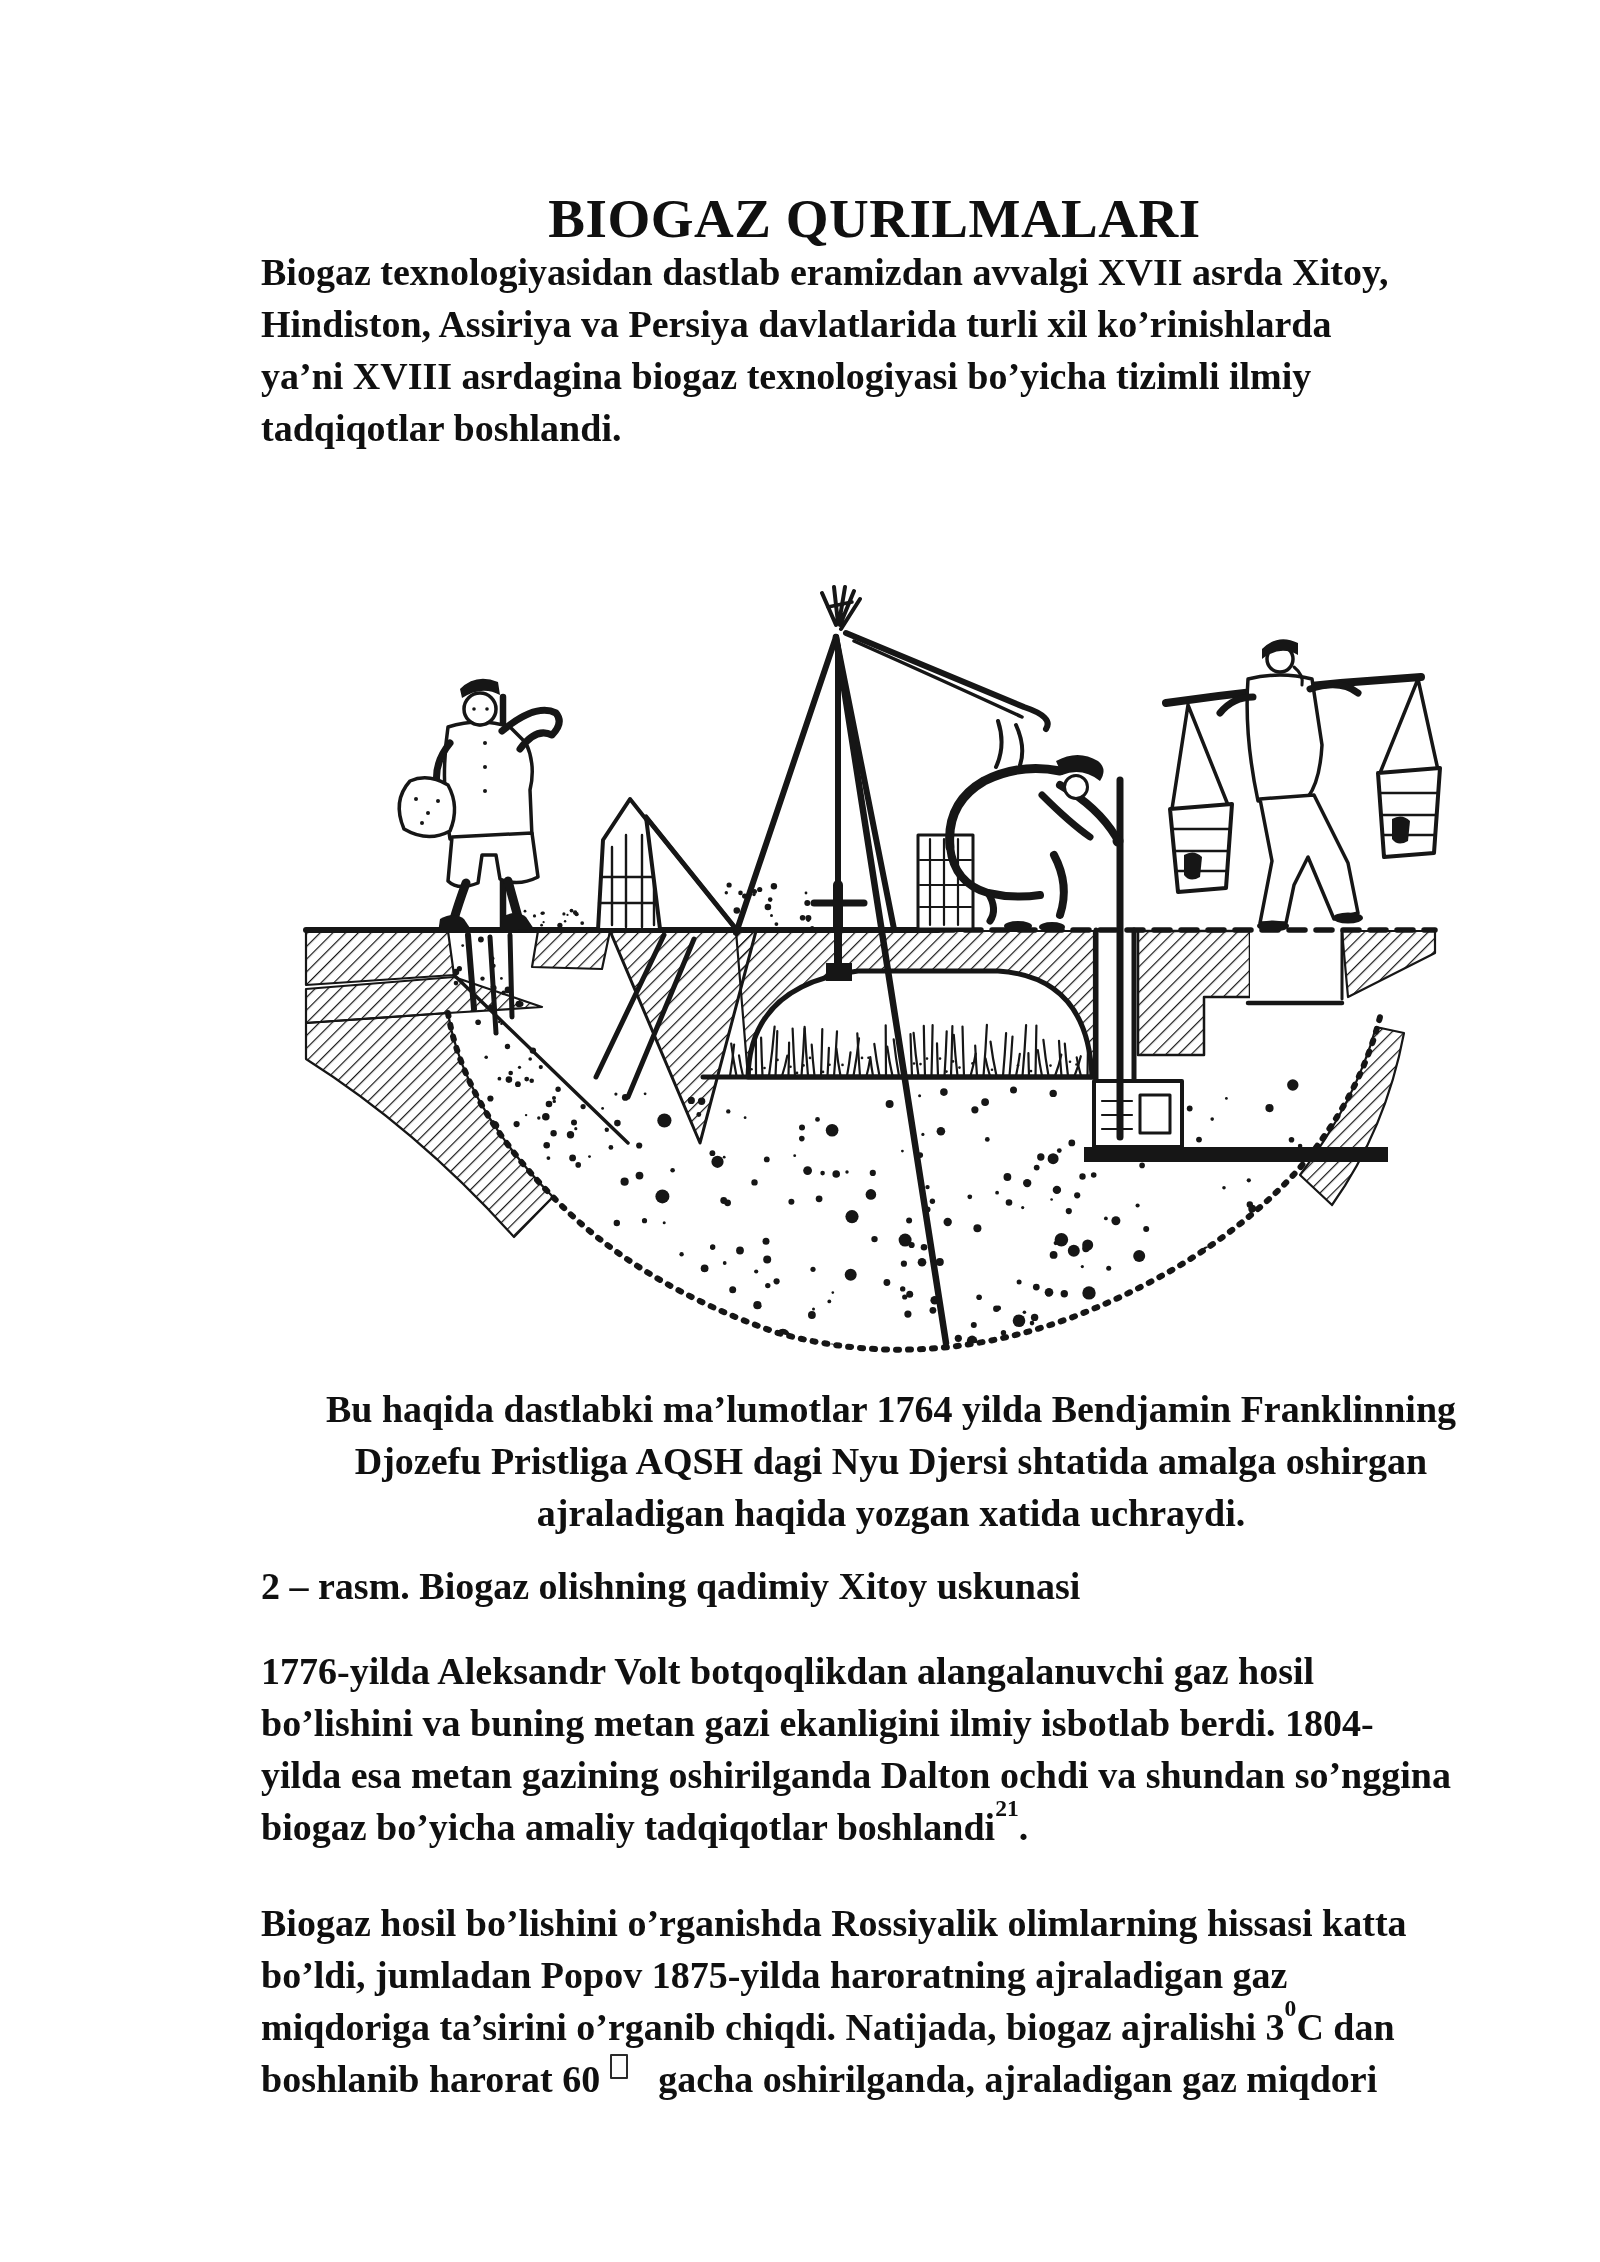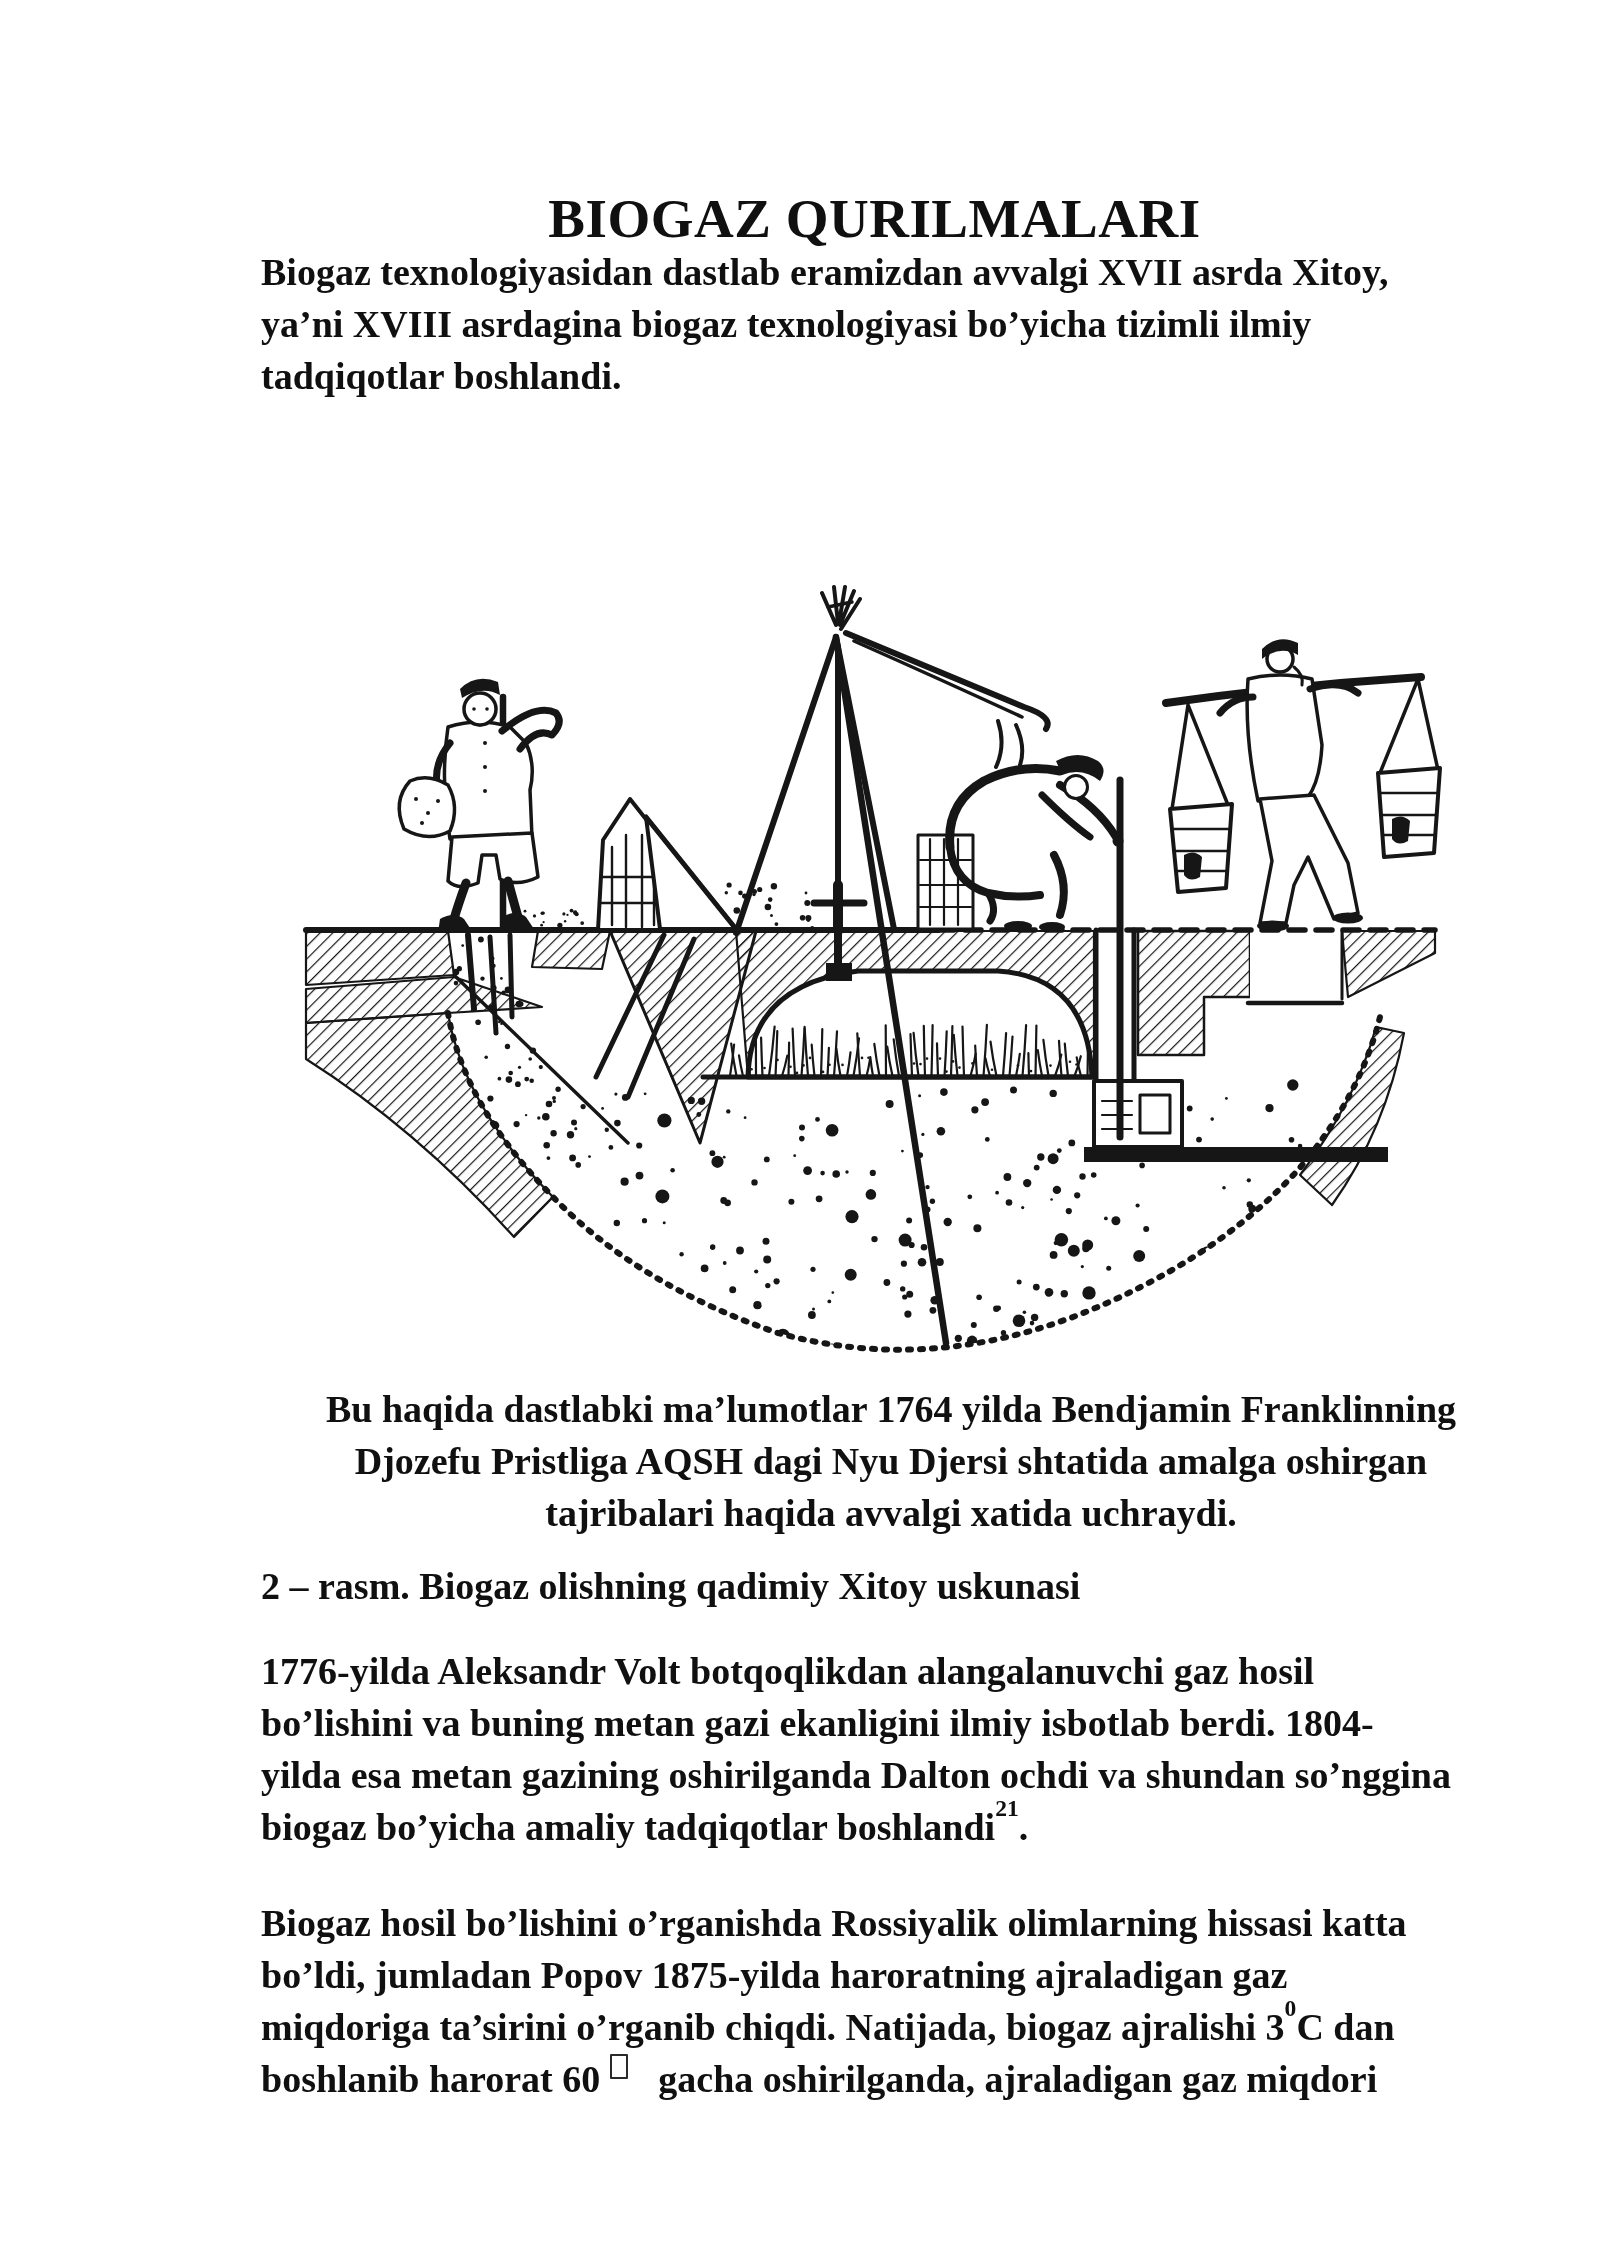--- a/index.html
+++ b/index.html
@@ -35,20 +35,21 @@
 </style>
 </head>
 <body>
 
 <div class="page">
 
   <h1 class="title">BIOGAZ QURILMALARI</h1>
 
   <div class="para" id="p1">
     <div class="ln">Biogaz texnologiyasidan dastlab eramizdan avvalgi XVII asrda Xitoy,</div>
+    <div class="ln">Hindiston, Assiriya va Persiya davlatlarida turli xil ko’rinishlarda</div>
     <div class="ln">ya’ni XVIII asrdagina biogaz texnologiyasi bo’yicha tizimli ilmiy</div>
     <div class="ln">tadqiqotlar boshlandi.</div>
   </div>
 
   <figure class="fig">
   <svg id="fig-svg" width="1145" height="780" viewBox="0 0 1145 780">
     <defs>
       <pattern id="hatch" patternUnits="userSpaceOnUse" width="9" height="9" patternTransform="rotate(45)">
         <line x1="0" y1="0" x2="0" y2="9" stroke="#161616" stroke-width="2.4"></line>
       </pattern>
@@ -616,21 +617,21 @@
       </g>
 
       <path d="M538,52 L648,758" stroke-width="6.5"></path>
     </g>
   </svg>
   </figure>
 
   <div class="para" id="p2">
     <div class="ln">Bu haqida dastlabki ma’lumotlar 1764 yilda Bendjamin Franklinning</div>
     <div class="ln">Djozefu Pristliga AQSH dagi Nyu Djersi shtatida amalga oshirgan</div>
-    <div class="ln">tajribalari haqida avvalgi xatida uchraydi.</div>
+    <div class="ln">ajraladigan haqida yozgan xatida uchraydi.</div>
   </div>
 
   <div class="para" id="figcap">
     <div class="ln">2 – rasm. Biogaz olishning qadimiy Xitoy uskunasi</div>
   </div>
 
   <div class="para" id="p3">
     <div class="ln">1776-yilda Aleksandr Volt botqoqlikdan alangalanuvchi gaz hosil</div>
     <div class="ln">bo’lishini va buning metan gazi ekanligini ilmiy isbotlab berdi. 1804-</div>
     <div class="ln">yilda esa metan gazining oshirilganda Dalton ochdi va shundan so’nggina</div>

